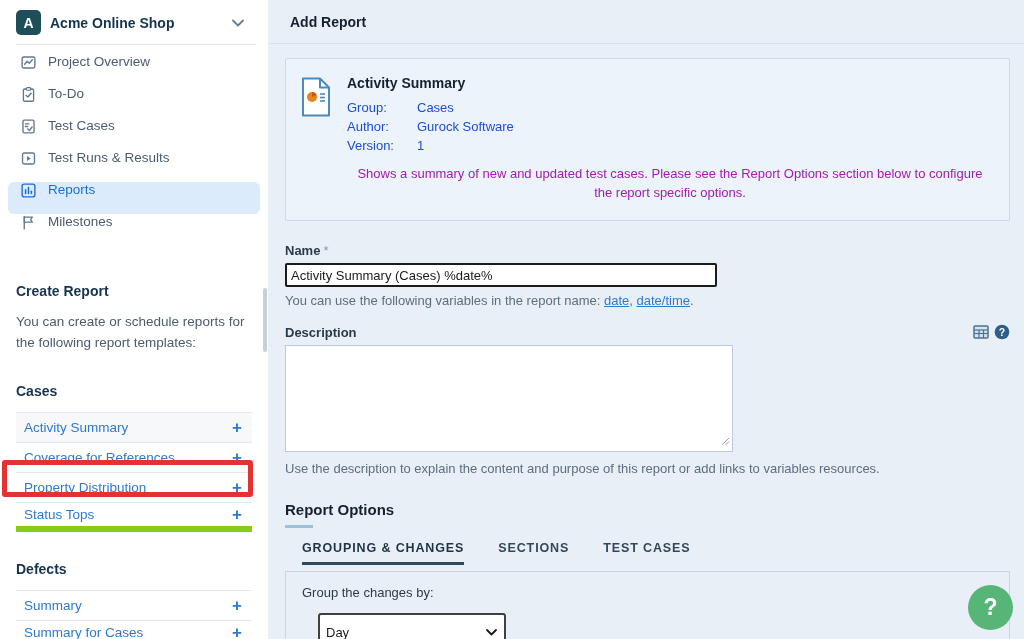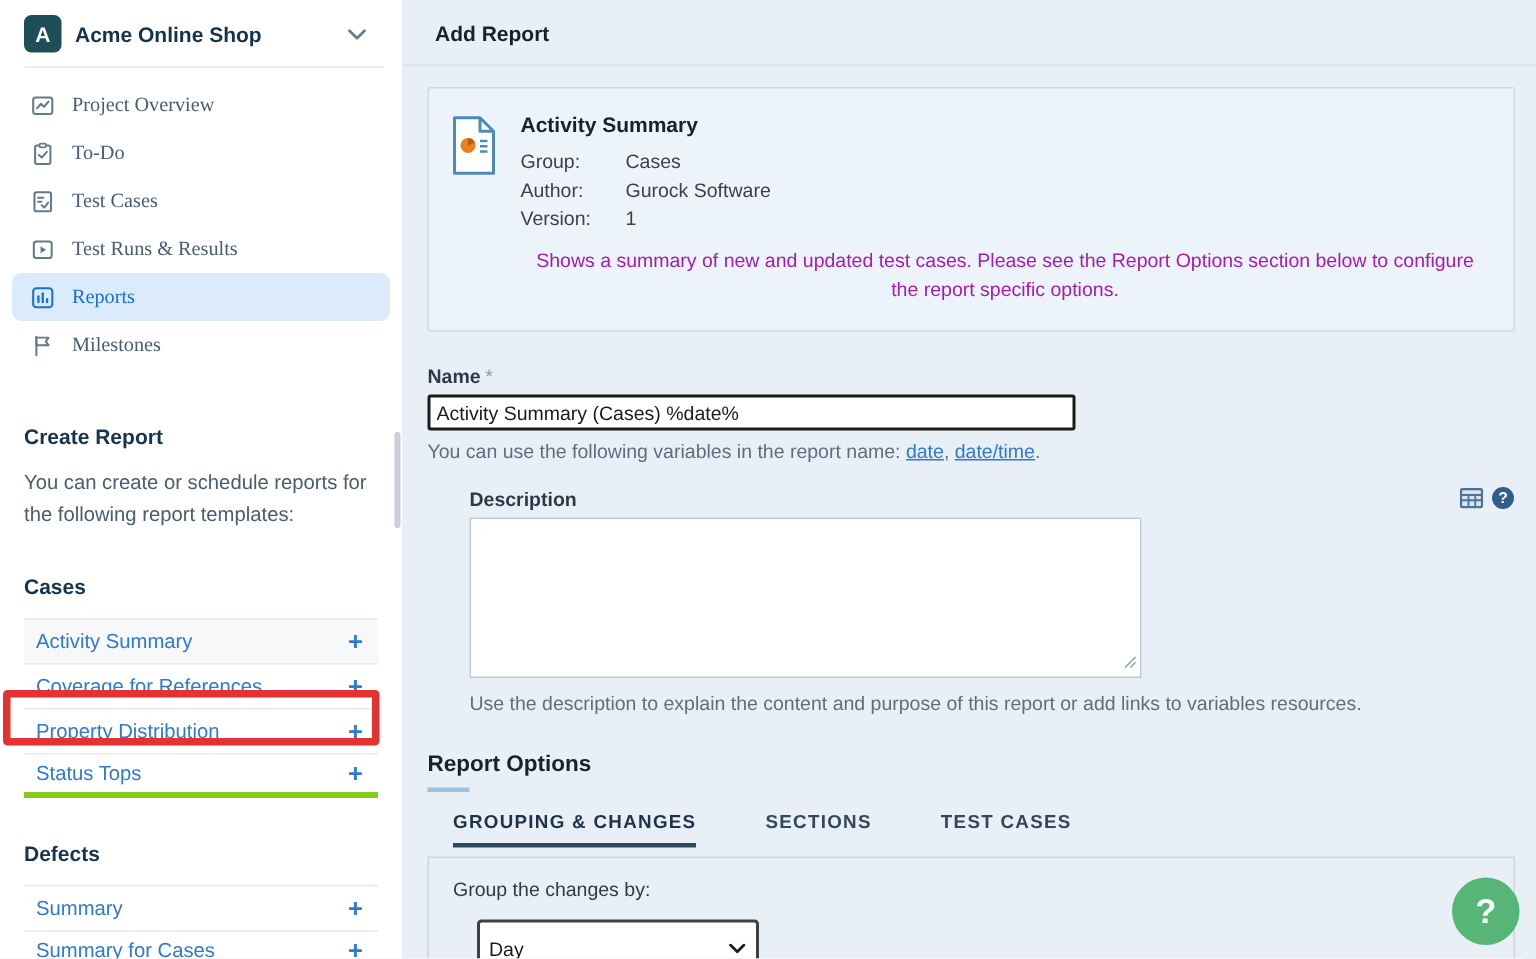--- a/index.html
+++ b/index.html
@@ -15,38 +15,38 @@
   .proj-logo {
     width:25px; height:25px; border-radius:5px; background:#1e4e57; color:#fff;
     font-weight:bold; font-size:14px; display:flex; align-items:center; justify-content:center;
     margin-right:9px; flex:none;
   }
   .proj-name { font-weight:bold; font-size:14px; color:#14344e; flex:1; }
   .proj-chevron { color:#6b7b8c; flex:none; margin-right:10px; }
   .sidebar-divider { border-top:1px solid #e3e9ef; margin:0 12px 0 16px; }
   .nav { margin-top:9px; padding:0 8px; }
   .nav-item {
-    display:flex; align-items:center; height:32px; padding:0 12px; border-radius:6px;
-    color:#4a5c6e; cursor:pointer; margin-bottom:0;font-family:Liberation Serif, serif;
+    display:flex; height:32px; padding:0 12px; border-radius:6px;
+    color:#4a5c6e; cursor:pointer; margin-bottom:0;
   }
   .nav-item .nav-icon { width:17px; height:17px; margin-right:11px; flex:none; display:flex; }
   .nav-item.active { background:#dcebfb; color:#1a6fd4; }
   .nav-item .nav-label { font-size:13.5px; }
   .side-section { padding:0 16px; }
   .side-heading { font-weight:bold; font-size:14px; color:#17344e; }
   .create-report-heading { margin-top:37px; }
   .side-para { margin-top:13px; line-height:1.55; color:#4a5c6e; width:238px; font-size:13.5px; }
   .group-heading { margin-top:29px; }
   .tpl-list { margin-top:13px; }
   .tpl-row {
     display:flex; align-items:center; justify-content:space-between;
     height:30px; padding:0 10px 0 8px; border-top:1px solid #e3e9ef; cursor:pointer;
   }
   .tpl-row.first { background:#f6f8fa; }
-  .tpl-row.last { border-bottom:4px solid #84cc16;gap:44px; }
+  .tpl-row.last { border-bottom:6px solid #84cc16;gap:44px; }
   .tpl-link { color:#2e7ad1; font-size:13.5px; text-decoration:none; }
   .tpl-plus { color:#2e7ad1; font-size:17px; font-weight:bold; line-height:1; cursor:pointer; }
   .annotation-box {
     position:absolute; left:2px; top:460px; width:251px; height:37px;
     border:5px solid #e23232; border-radius:3px; pointer-events:none; z-index:5;
   }
   .side-scroll-thumb {
     position:absolute; right:1px; top:288px; width:4px; height:64px;
     background:#c9cfd6; border-radius:2px; cursor:grab;
   }
@@ -59,45 +59,45 @@
   .main-title { font-size:14px; font-weight:bold; color:#15212e; }
   .main-content { padding:14px 14px 0 17px; flex:1; overflow:hidden; }
   .info-box {
     background:#edf3fa; border:1px solid #ccd9ea; border-radius:2px;
     padding:16px 16px 18px 14px; display:flex; margin-bottom:22px;
   }
   .info-icon { width:32px; margin-right:15px; flex:none; padding-top:2px; }
   .info-body { flex:1; }
   .info-title { font-weight:bold; font-size:14px; color:#15212e; }
   .info-meta { margin-top:7px; }
-  .meta-row { display:flex; line-height:19px; color:#404040; }
+  .meta-row { display:flex; line-height:19px; color:#1d4ed8; }
   .meta-label { width:70px; }
   .info-desc { margin-top:9px; line-height:19px; color:#a21caf; max-width:650px;text-align:center; }
   .field-label { font-weight:bold; color:#2a3a49; font-size:13px; }
   .req-mark { color:#8a98a5; font-weight:normal; margin-left:3px; }
   .name-input {
     display:block; margin-top:5px; width:432px; height:24px; border:2px solid #1b1b1b; border-radius:2px;
     font-family:"Liberation Sans", sans-serif; font-size:13px; color:#1b1b1b; padding:0 4px;
     background:#fff; outline:none;
   }
   .field-hint { margin-top:6px; color:#5d6e7e; }
   .field-hint a { color:#2e7ad1; }
-  .desc-block { margin-top:16px;margin-left:28px; }
+  .desc-block { margin-top:16px; }
   .desc-label-row { display:flex; align-items:center; justify-content:space-between; }
   .desc-tools { display:flex; align-items:center; gap:5px; }
   .tool-icon { width:16px; height:16px; cursor:pointer; display:flex; }
   .textarea-wrap { position:relative; width:448px; margin-top:5px; }
   .desc-textarea {
     width:448px; height:107px; border:1px solid #b9cbdd; background:#fff; resize:none;
     font-family:"Liberation Sans", sans-serif; font-size:13px; padding:4px 6px; outline:none;
   }
   .resize-grip { position:absolute; right:3px; bottom:6px; pointer-events:none; }
   .report-options-title { margin-top:25px; font-size:15px; font-weight:bold; color:#15212e; }
   .title-accent { width:28px; height:3px; background:#9fc0dd; margin-top:7px; }
-  .tabs { display:flex; gap:46px; margin-top:13px; padding-left:17px; }
+  .tabs { display:flex; gap:34px; margin-top:13px; padding-left:17px; }
   .tab {
     font-size:12.5px; font-weight:bold; letter-spacing:0.07em; color:#33475a;
     padding-bottom:7px; cursor:pointer; border-bottom:3px solid transparent;
   }
   .tab.active { color:#1e3347; border-bottom-color:#2e4a60; }
   .tab-panel {
     margin-top:6px; border:1px solid #ccd6e2; border-bottom:none;
     padding:13px 16px 0 16px; height:220px;
   }
   .panel-label { color:#2d3b48; }

